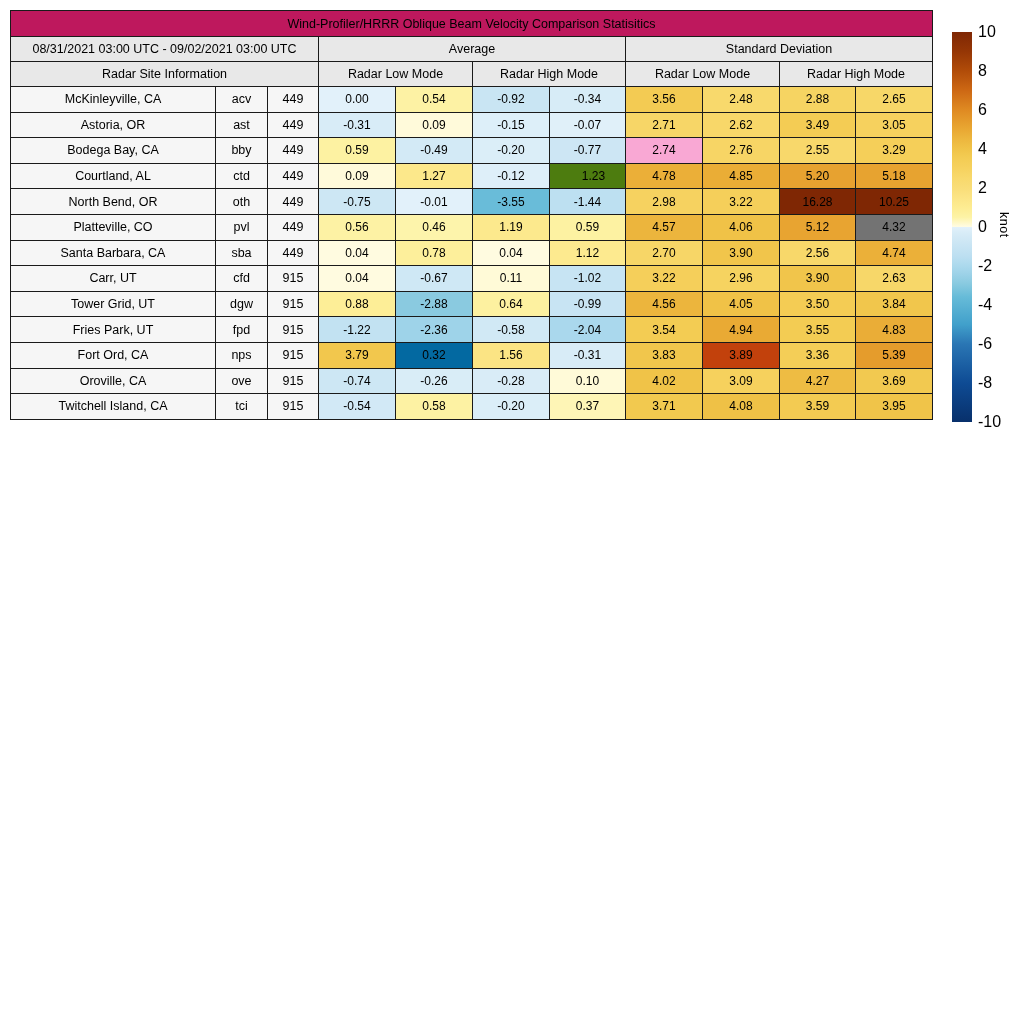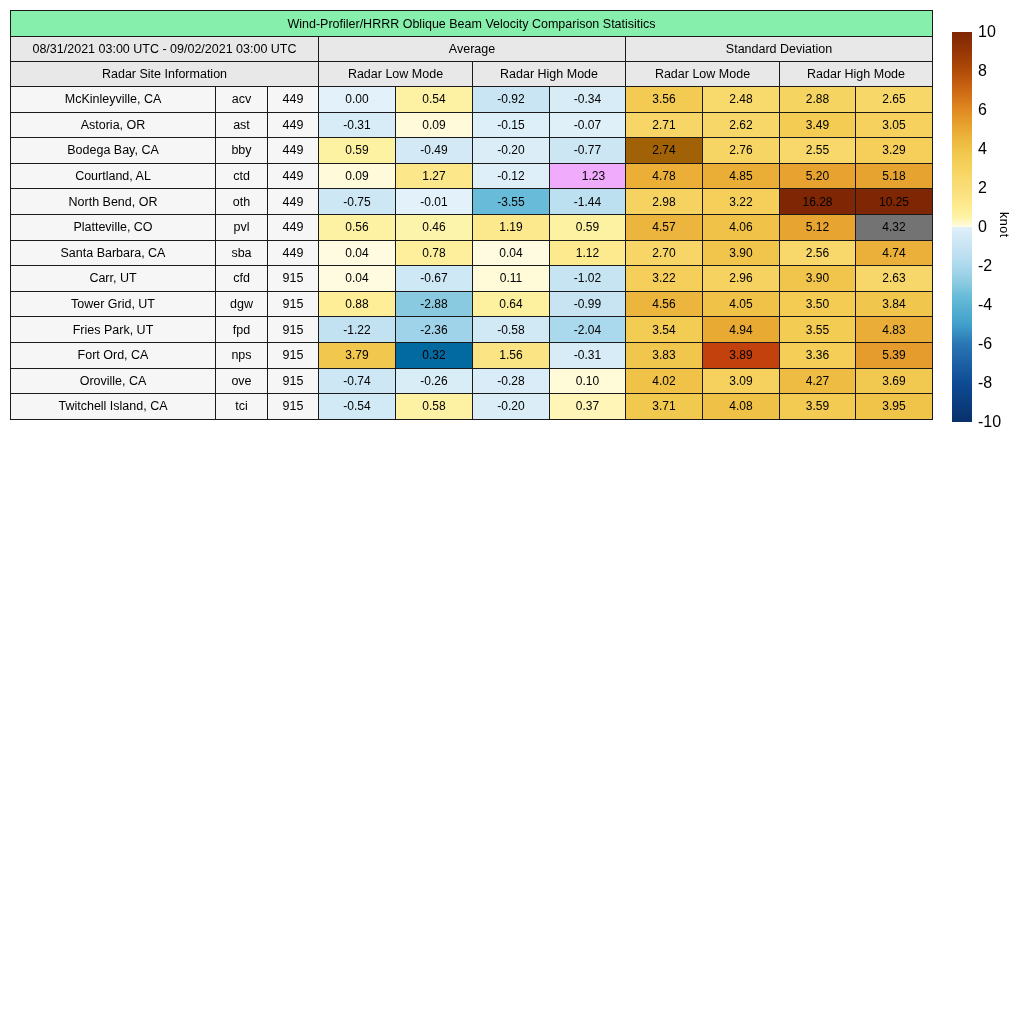--- a/index.html
+++ b/index.html
@@ -23,21 +23,21 @@
   table.stats td, table.stats th {
     border: 1px solid #1a1a1a;
     text-align: center;
     vertical-align: middle;
     padding: 0;
     font-weight: normal;
     overflow: hidden;
     white-space: nowrap;
   }
   .hdr { background: #e8e8e8; font-size: 12.5px; }
-  .title-row td { background: #86efac; font-size: 12.5px; }
+  .title-row td { background: #be185d; font-size: 12.5px; }
   .site { background: #f6f6f6; font-size: 12.5px; }
   .val  { font-size: 12px; }
   tr.r-title { height: 26px; }
   tr.r-h2 { height: 25px; }
   tr.r-h3 { height: 25px; }
   tr.r-h4 { height: 26px; }
   tr.r-data { height: 25.6px; }
   .colorbar {
     position: absolute;
     left: 952px;
@@ -127,33 +127,33 @@
           <td class="val" style="background: rgb(246, 209, 94);">3.05</td>
         </tr>
         <tr class="r-data">
           <td class="site">Bodega Bay, CA</td>
           <td class="site">bby</td>
           <td class="site">449</td>
           <td class="val" style="background: rgb(253, 242, 162);">0.59</td>
           <td class="val" style="background: rgb(211, 234, 246);">-0.49</td>
           <td class="val" style="background: rgb(219, 238, 248);">-0.20</td>
           <td class="val" style="background: rgb(205, 230, 244);">-0.77</td>
-          <td class="val" style="background: #a16207;">2.74</td>
+          <td class="val" style="background: #f9a8d4;">2.74</td>
           <td class="val" style="background: rgb(247, 213, 101);">2.76</td>
           <td class="val" style="background: rgb(248, 216, 107);">2.55</td>
           <td class="val" style="background: rgb(245, 207, 89);">3.29</td>
         </tr>
         <tr class="r-data">
           <td class="site">Courtland, AL</td>
           <td class="site">ctd</td>
           <td class="site">449</td>
           <td class="val" style="background: rgb(255, 250, 218);">0.09</td>
           <td class="val" style="background: rgb(252, 232, 139);">1.27</td>
           <td class="val" style="background: rgb(222, 239, 249);">-0.12</td>
-          <td class="val" style="background: #f0abfc; padding-left: 12px;">1.23</td>
+          <td class="val" style="background: #4d7c0f; padding-left: 12px;">1.23</td>
           <td class="val" style="background: rgb(235, 175, 56);">4.78</td>
           <td class="val" style="background: rgb(234, 173, 54);">4.85</td>
           <td class="val" style="background: rgb(231, 162, 48);">5.20</td>
           <td class="val" style="background: rgb(231, 163, 48);">5.18</td>
         </tr>
         <tr class="r-data">
           <td class="site">North Bend, OR</td>
           <td class="site">oth</td>
           <td class="site">449</td>
           <td class="val" style="background: rgb(205, 231, 244);">-0.75</td>

